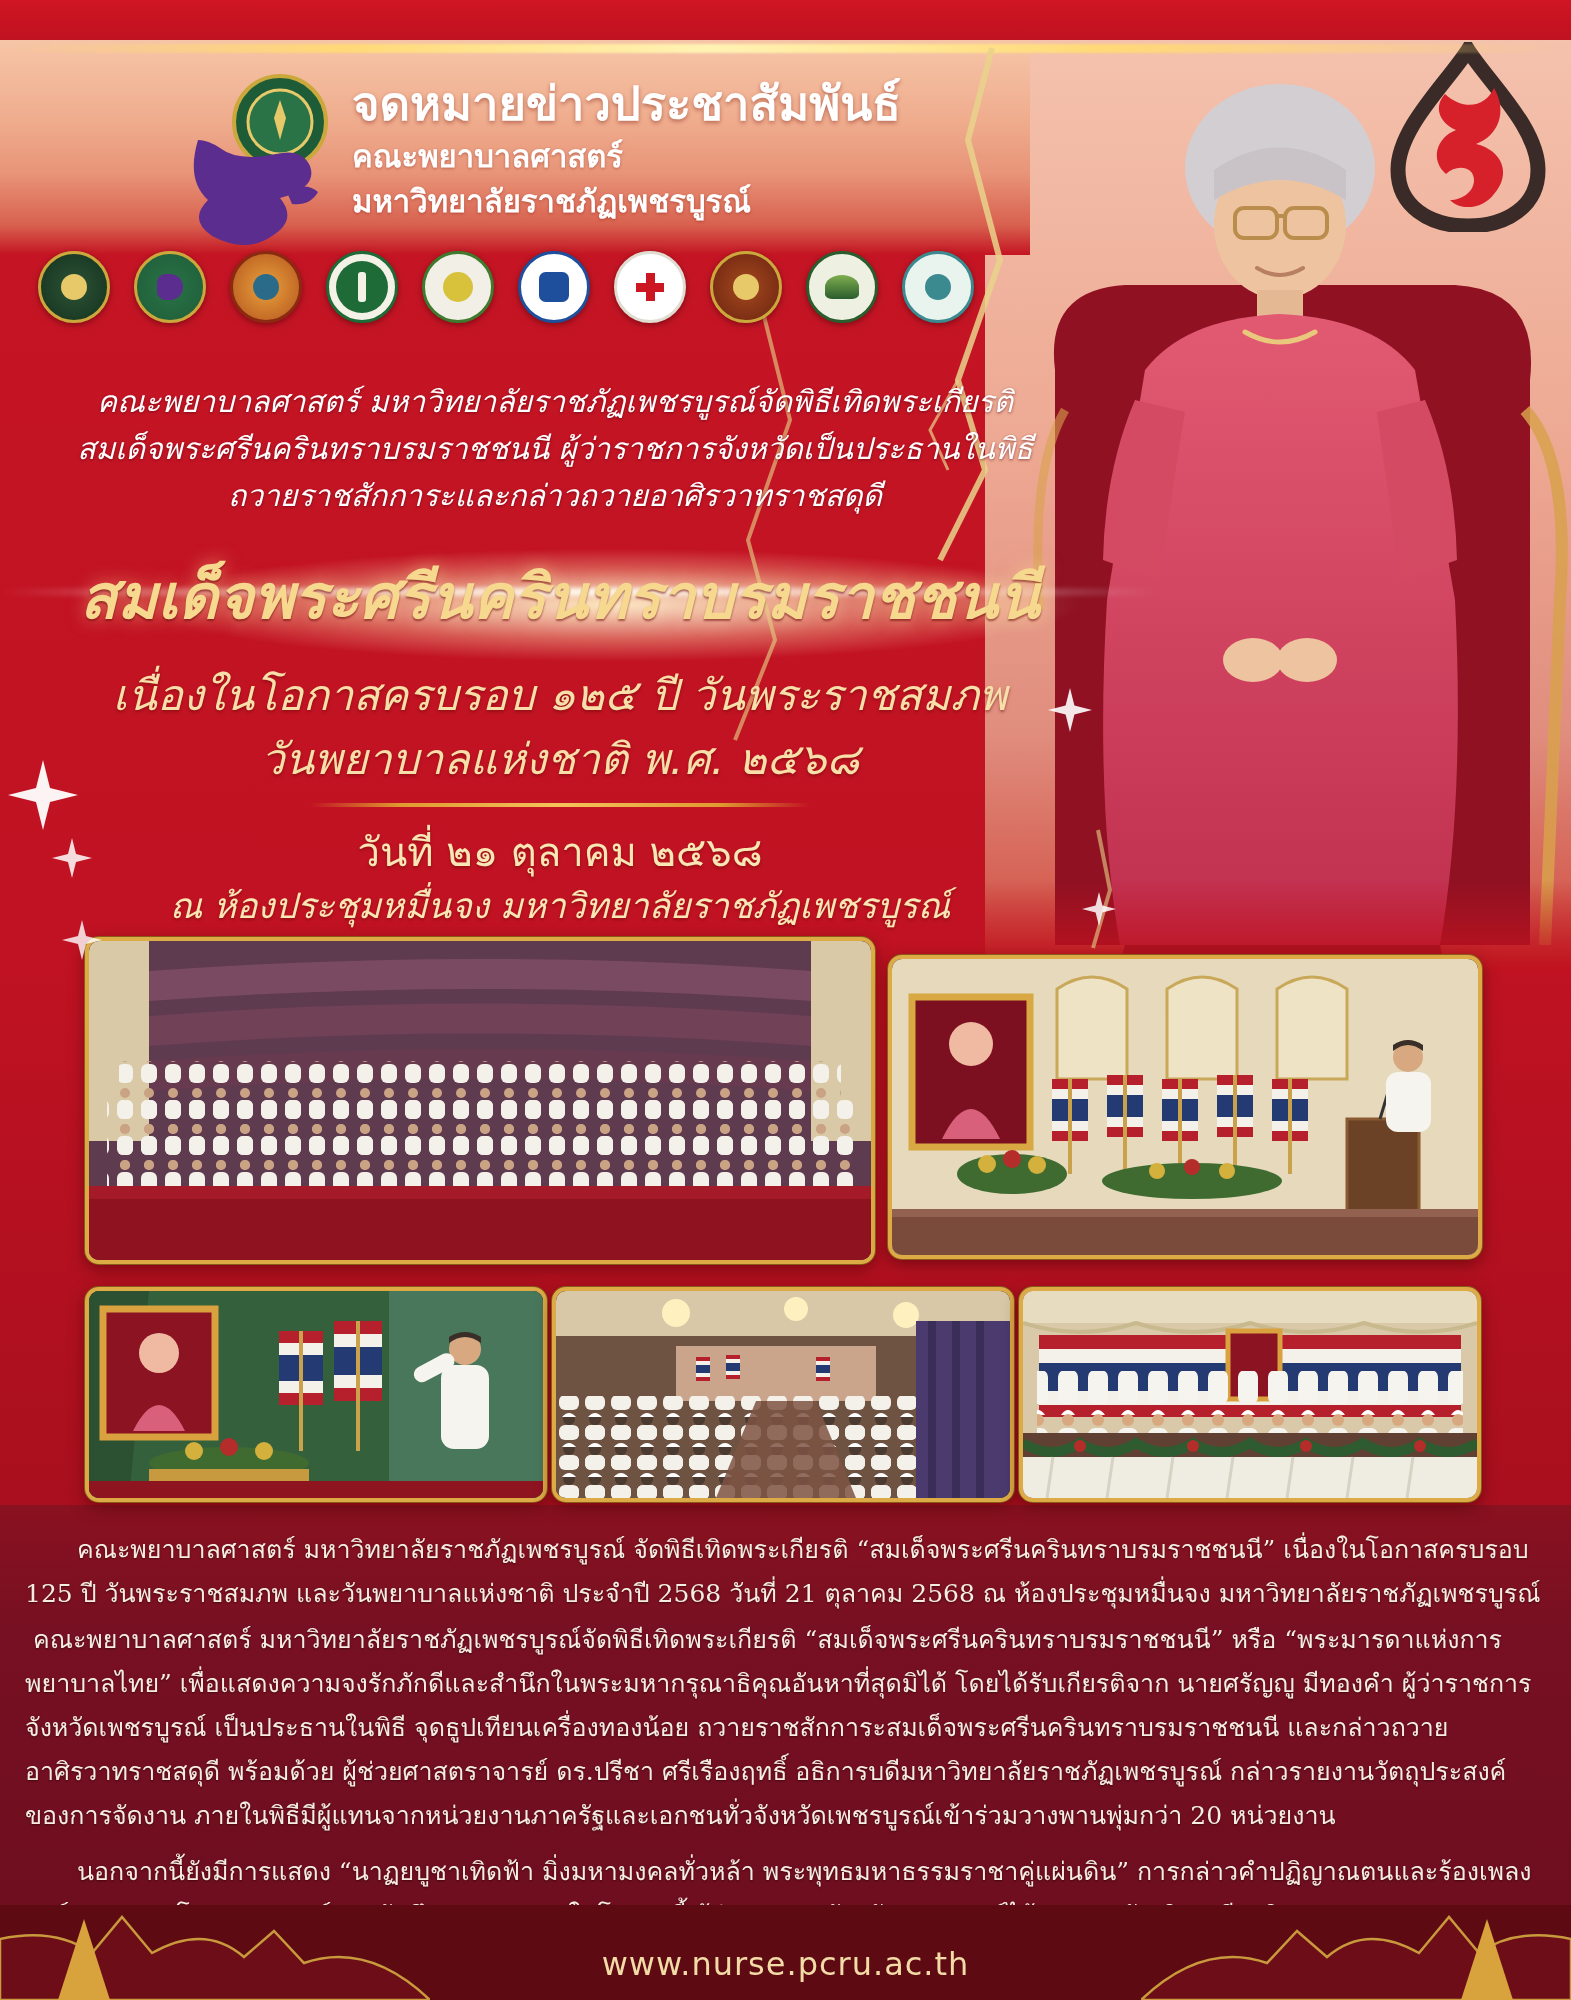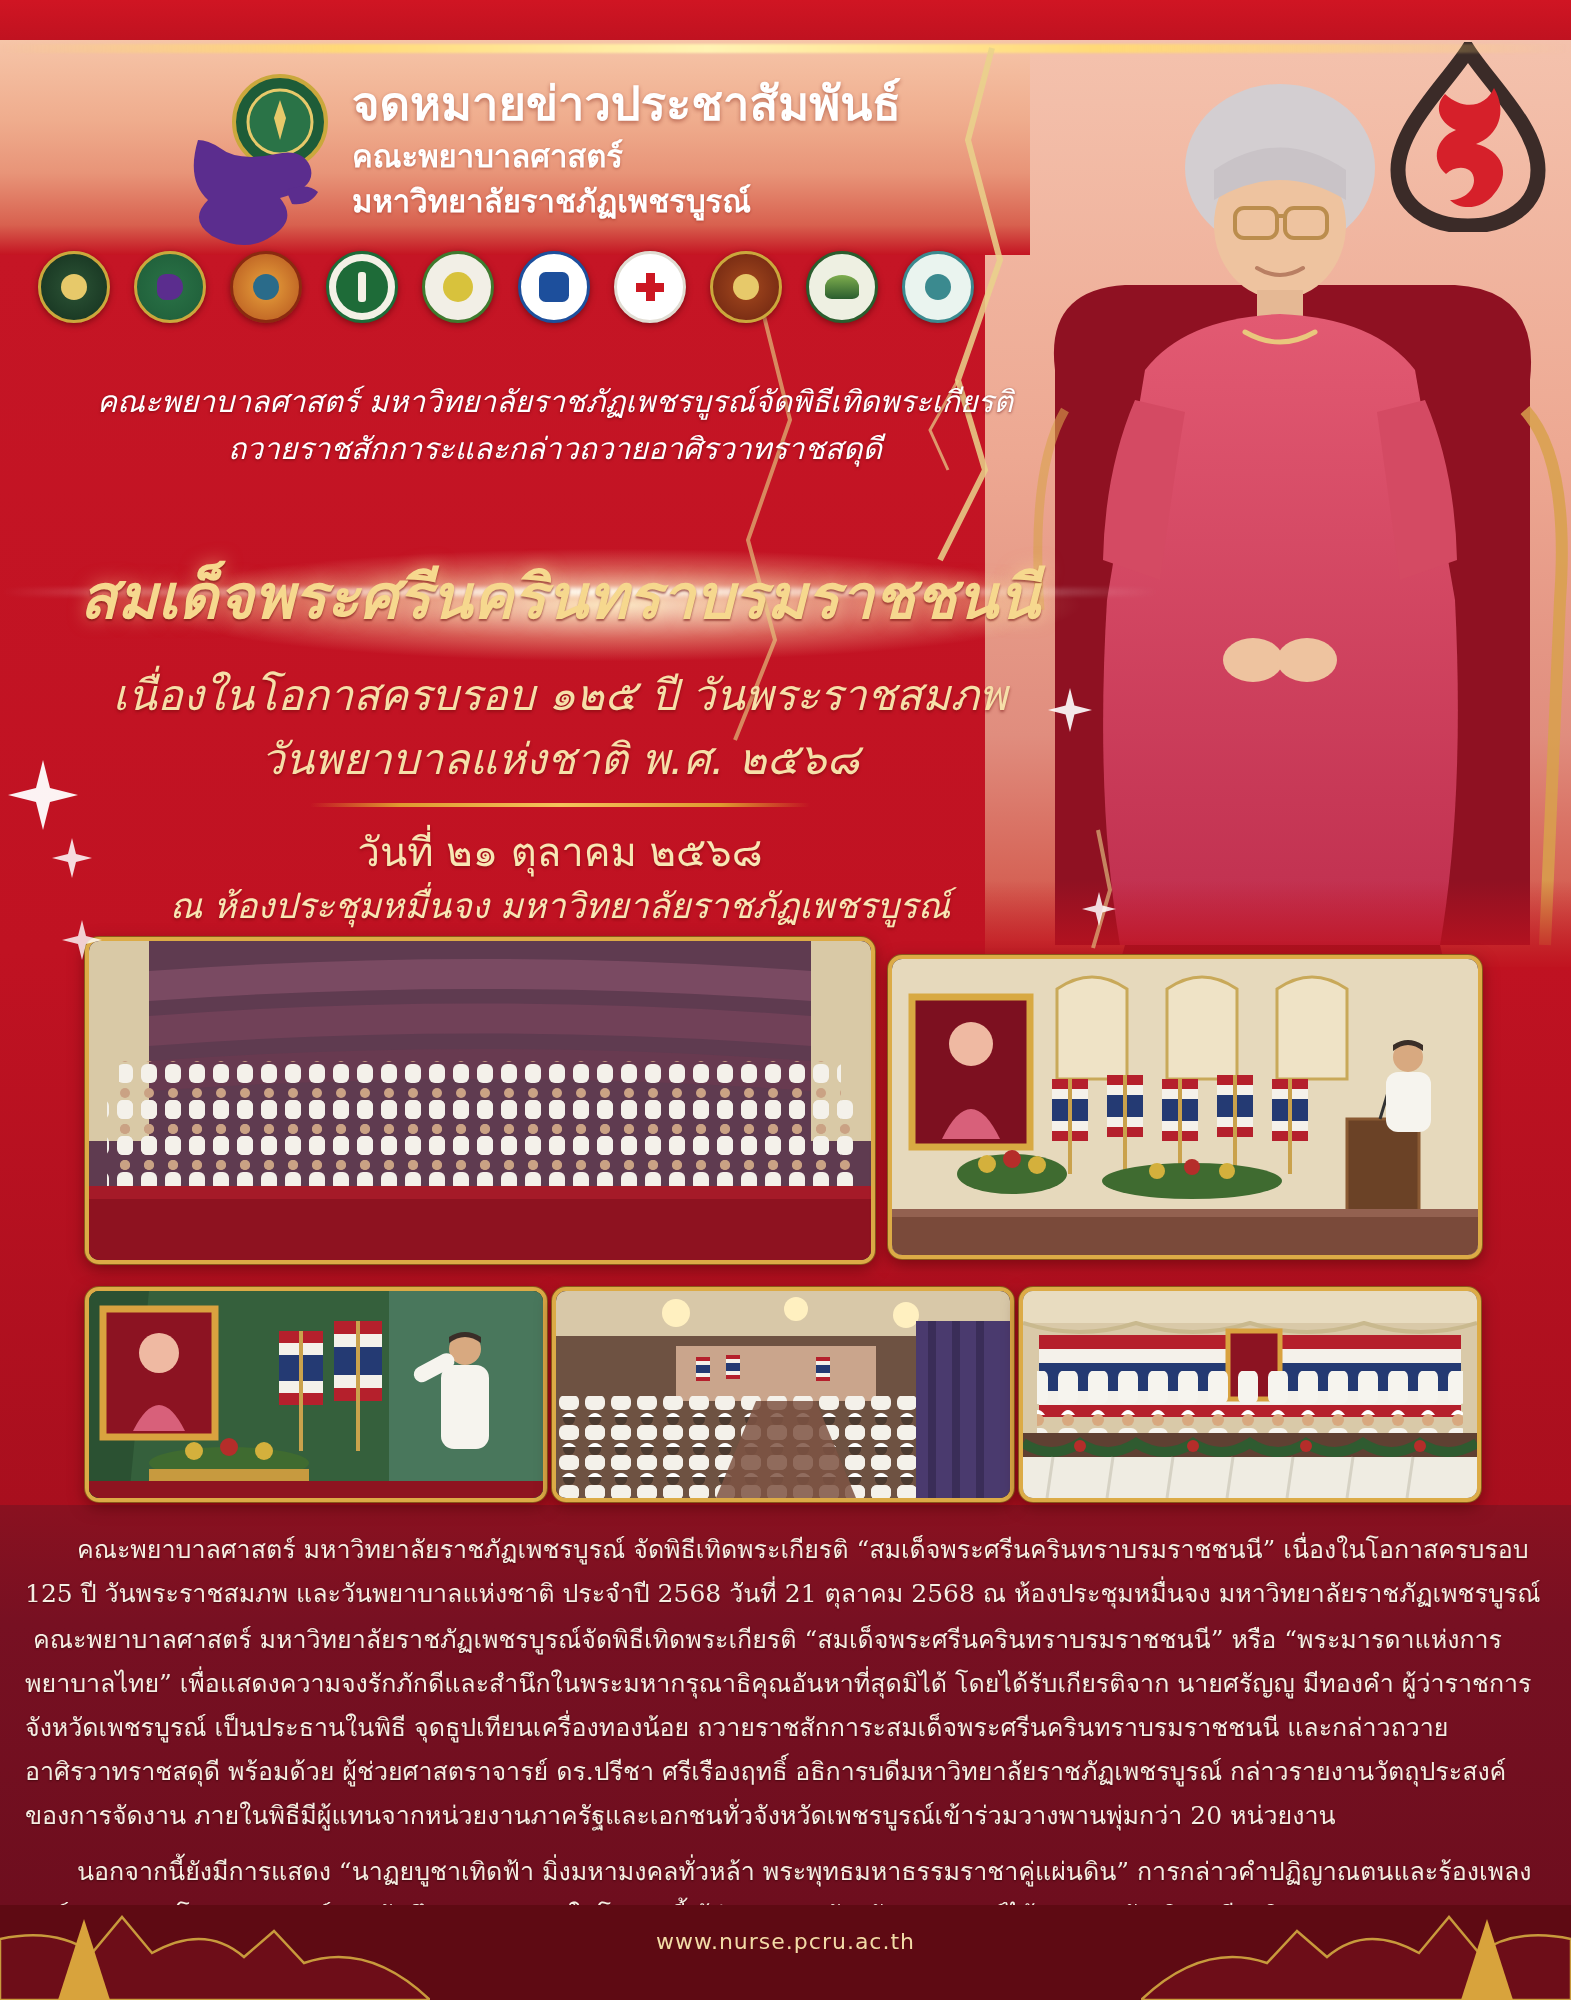--- a/index.html
+++ b/index.html
@@ -90,22 +90,22 @@
   .body-text { left:25px; top:1528px; width:1522px; z-index:5;
     font-family:"DejaVu Serif", serif; font-size:25px; line-height:44px; color:#f5ede2;
     text-shadow:0 1px 2px rgba(40,0,5,.6); }
   .body-text p.indent-lg { text-indent:52px; }
   .body-text p.indent-sm { text-indent:8px; }
   .body-text p + p { margin-top:2px; }
   .body-text p.gap { margin-top:12px; }
 
   
   .footer { left:0; top:1905px; width:1571px; height:95px; background:#5e0a13; z-index:6; }
-  .footer-url { position:absolute; left:0; right:0; top:24px; text-align:center;
-    font-size:22px; letter-spacing:1px; color:#f2dba6; text-decoration:none; display:block; }
+  .footer-url { position:absolute; left:0; right:0; top:40px; text-align:center;
+    font-size:32px; letter-spacing:1px; color:#f2dba6; text-decoration:none; display:block; }
   .corner-ornament { position:absolute; bottom:0; }
   .corner-left { left:0; }
   .corner-right { right:0; transform:scaleX(-1); }
 
   .sparkle { z-index:8; pointer-events:none; }
 
   .kintsugi { left:0; top:0; width:1571px; height:2000px; z-index:4; pointer-events:none; }
 </style>
 </head>
 <body>
@@ -213,20 +213,21 @@
 
   <svg class="abs kintsugi" width="1571" height="2000" viewBox="0 0 1571 2000">
     <polyline points="992,48 968,140 1000,260 958,380 985,470 940,560" fill="none" stroke="#e9d28b" stroke-width="6" opacity=".85"></polyline>
     <polyline points="958,380 930,430 948,470" fill="none" stroke="#e9d28b" stroke-width="3" opacity=".7"></polyline>
     <polyline points="760,300 790,420 748,540 775,640 735,740" fill="none" stroke="#e3c87f" stroke-width="4" opacity=".65"></polyline>
     <polyline points="1093,948 1110,890 1098,830" fill="none" stroke="#e9d28b" stroke-width="4" opacity=".6"></polyline>
   </svg>
 
   <div class="abs intro">
     <div>คณะพยาบาลศาสตร์ มหาวิทยาลัยราชภัฏเพชรบูรณ์จัดพิธีเทิดพระเกียรติ</div>
+    <div>สมเด็จพระศรีนครินทราบรมราชชนนี ผู้ว่าราชการจังหวัดเป็นประธานในพิธี</div>
     <div>ถวายราชสักการะและกล่าวถวายอาศิรวาทราชสดุดี</div>
   </div>
 
   <div class="abs flare-band"></div>
   <div class="abs flare-line"></div>
   <div class="abs main-title">สมเด็จพระศรีนครินทราบรมราชชนนี</div>
   <div class="abs occasion">
     <div>เนื่องในโอกาสครบรอบ ๑๒๕ ปี วันพระราชสมภพ</div>
     <div>วันพยาบาลแห่งชาติ พ.ศ. ๒๕๖๘</div>
   </div>

